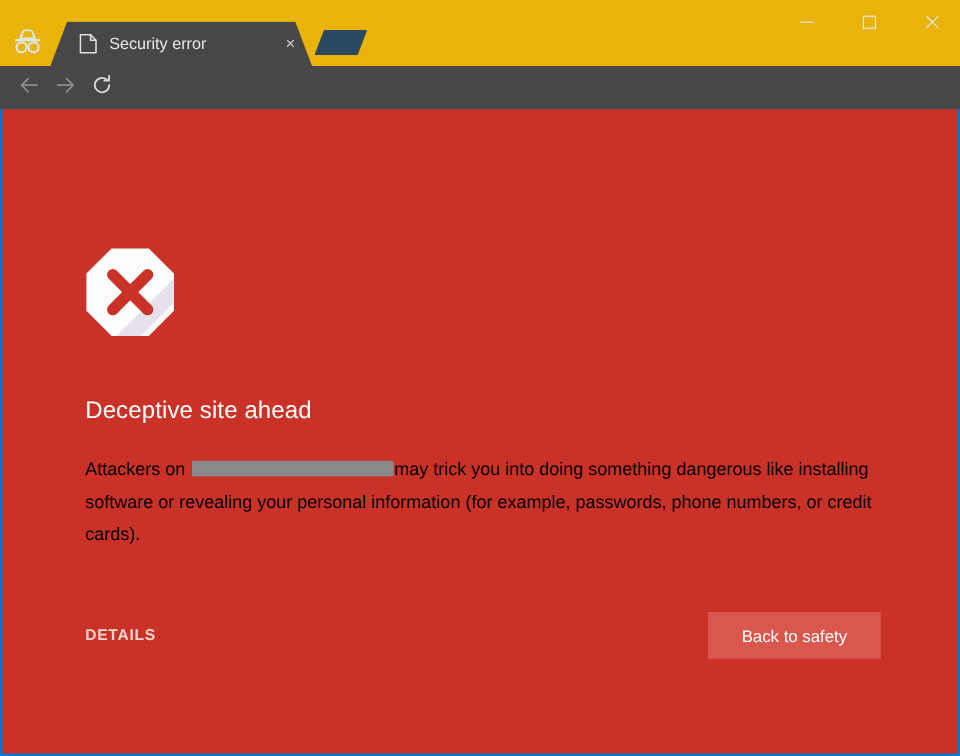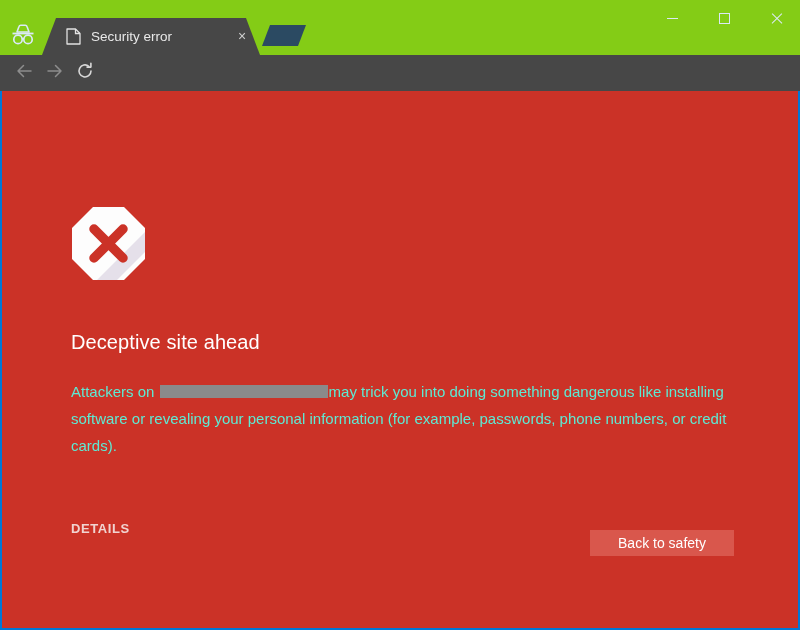--- a/index.html
+++ b/index.html
@@ -19,21 +19,21 @@
     background: #0078d7;
     overflow: hidden;
   }
 
   
   #titlebar {
     position: absolute;
     left: 0; top: 0;
     width: 800px;
     height: 55px;
-    background: #84cc16;
+    background: #eab308;
   }
 
   #incognito-badge {
     position: absolute;
     left: 8px; top: 22px;
     width: 30px; height: 24px;
     display: flex; align-items: center; justify-content: center;
   }
 
   
@@ -212,21 +212,21 @@
     letter-spacing: 0.1px;
     line-height: 34px;
     white-space: nowrap;
   }
 
   #page-paragraph {
     position: absolute;
     left: 69px;
     top: 287px;
     width: 660px;
-    color: #5eead4;
+    color: #000000;
     font-size: 15px;
     font-weight: 400;
     line-height: 27px;
   }
 
   .url-redaction {
     display: inline-block;
     width: 168px;
     height: 13px;
     background: #8a8a8a;
@@ -243,23 +243,23 @@
     color: #f1d3d0;
     font-size: 13px;
     letter-spacing: 0.6px;
     font-weight: 700;
     cursor: pointer;
   }
 
   #back-to-safety {
     position: absolute;
     left: 588px;
-    top: 439px;
+    top: 419px;
     width: 144px;
-    height: 26px;
+    height: 39px;
     background: #d9574c;
     border: none;
     color: #ffffff;
     font-family: "Liberation Sans", sans-serif;
     font-size: 14px;
     cursor: pointer;
   }
 </style>
 </head>
 <body>

